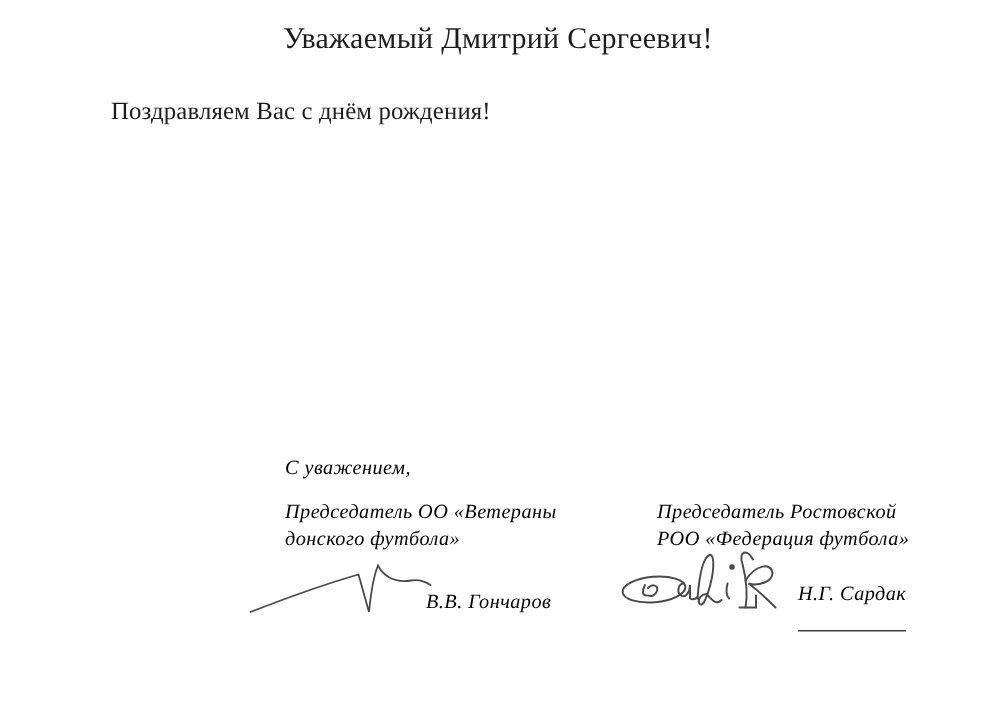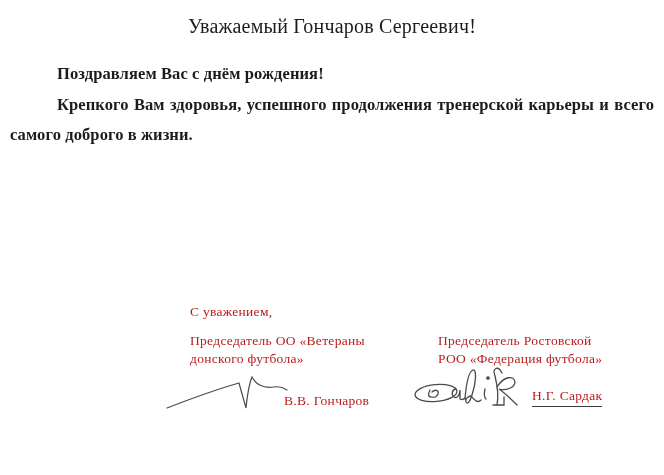--- a/index.html
+++ b/index.html
@@ -14,60 +14,59 @@
   }
   .letter-title {
     margin: 14px 27px 21px 27px;
     font-size: 20px;
     line-height: 24px;
     font-weight: normal;
     text-align: center;
     letter-spacing: 0.2px;
   }
   .body-text {
-    margin: 0 10px;
-    font-weight: bold;
+    margin: 0 27px;
   }
   .para {
     margin: 0;
     font-size: 16.5px;
     line-height: 30.5px;
     text-indent: 47px;
     text-align: justify;
     text-align-last: left;
     letter-spacing: 0.1px;
   }
   .script {
     position: absolute;
     font-family: "Liberation Serif", serif;
+    font-style: italic;
     font-size: 13.5px;
     line-height: 18px;
-    color: #b91c1c;
+    color: #000000;
     letter-spacing: 0.3px;
     white-space: nowrap;
   }
   .closing     { left: 190px; top: 303px; }
   .org-left    { left: 190px; top: 332px; }
   .org-right   { left: 438px; top: 332px; }
   .name-left   { left: 284px; top: 392px; }
-  .name-right  { left: 532px; top: 387px; border-bottom: 1px solid #3c3c3c; padding-bottom: 1px; }
+  .name-right  { left: 532px; top: 387px; border-bottom: 1px solid #3c3c3c; padding-bottom: 15px; }
   .sig { position: absolute; }
   .sig-left  { left: 163px; top: 368px; }
   .sig-right { left: 408px; top: 358px; }
 </style>
 </head>
 <body>
 
 <div class="page">
 
-  <h1 class="letter-title">Уважаемый Гончаров Сергеевич!</h1>
+  <h1 class="letter-title">Уважаемый Дмитрий Сергеевич!</h1>
 
   <div class="body-text">
     <p class="para">Поздравляем Вас с днём рождения!</p>
-    <p class="para">Крепкого Вам здоровья, успешного продолжения тренерской карьеры и всего самого доброго в жизни.</p>
   </div>
 
   <div class="script closing">С уважением,</div>
 
   <div class="script org-left">
     <div>Председатель ОО «Ветераны</div>
     <div>донского футбола»</div>
   </div>
 
   <div class="script org-right">

